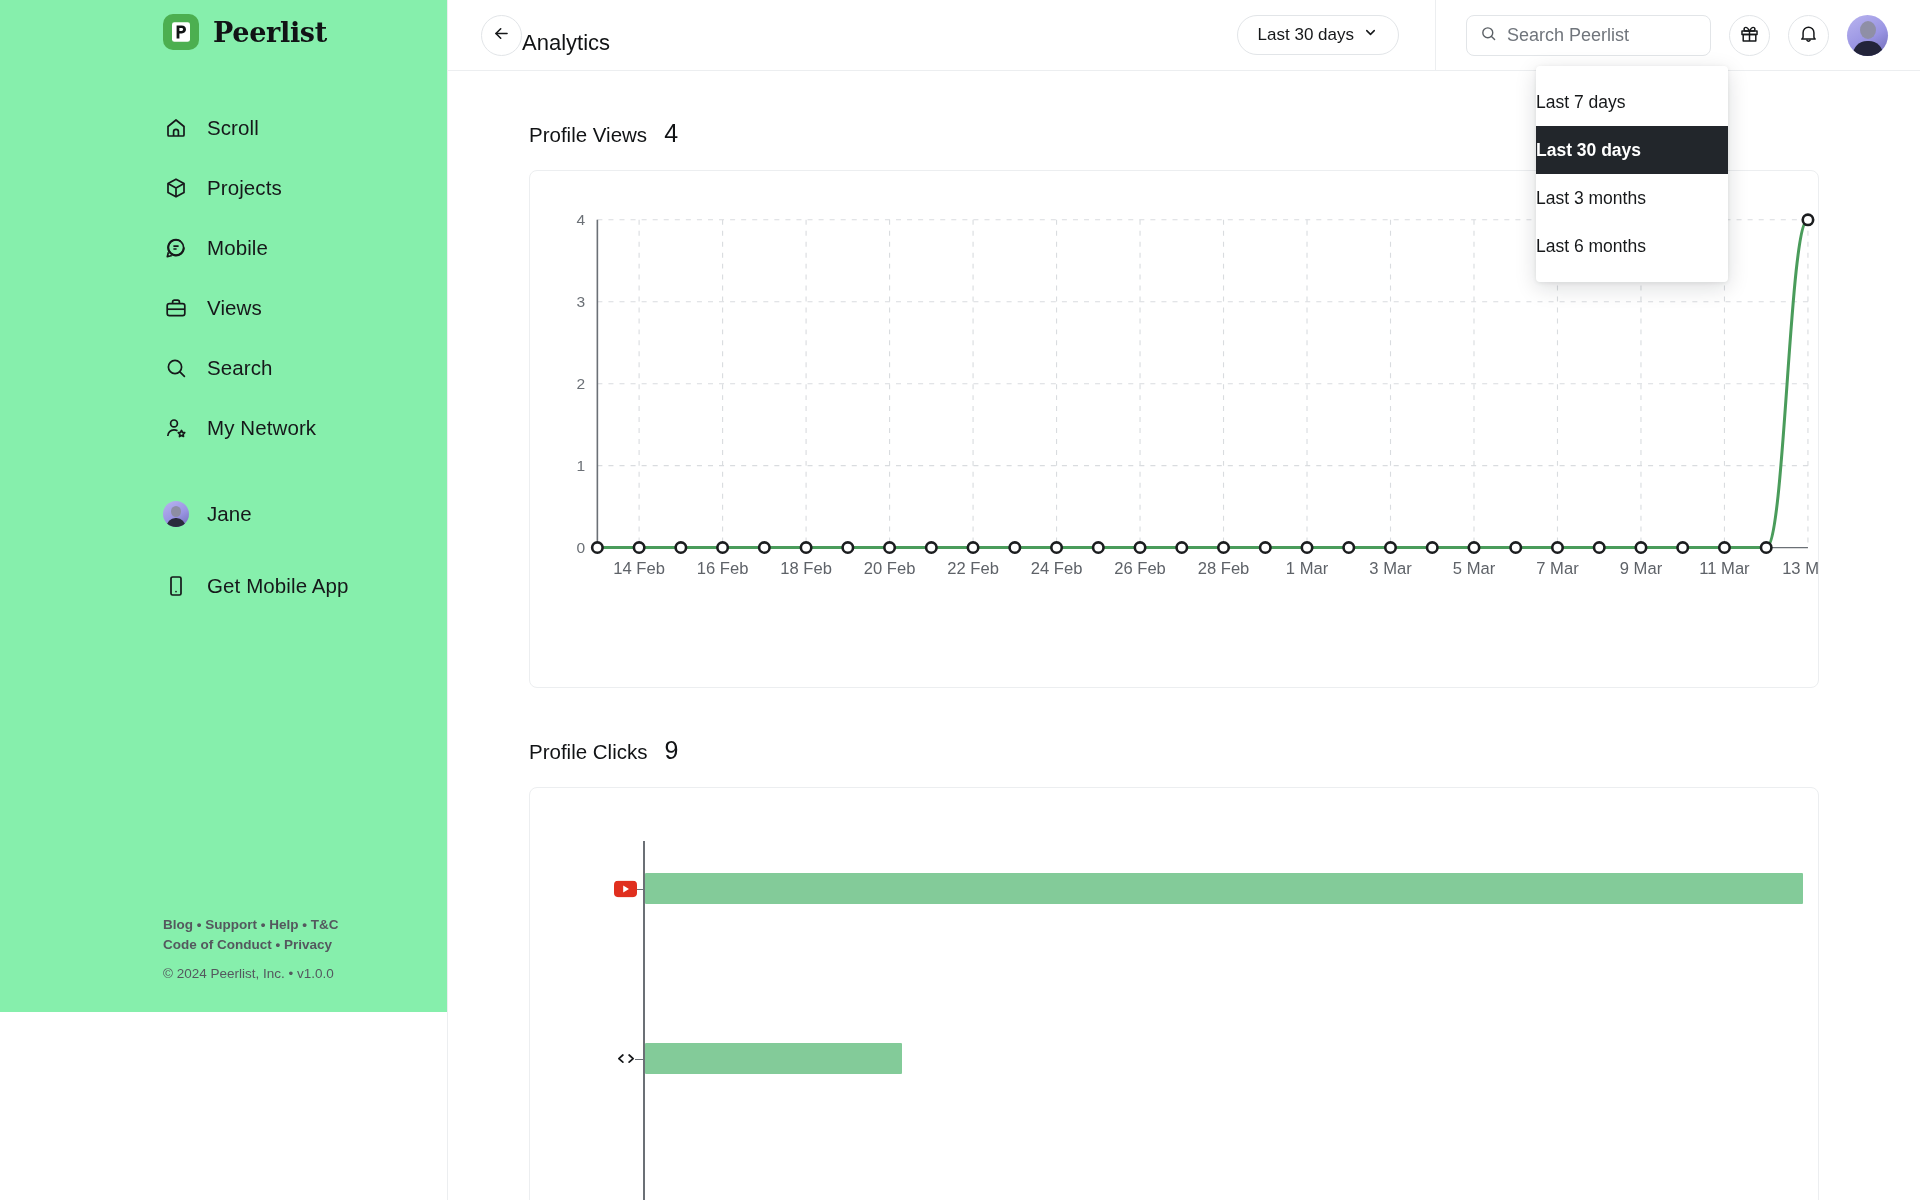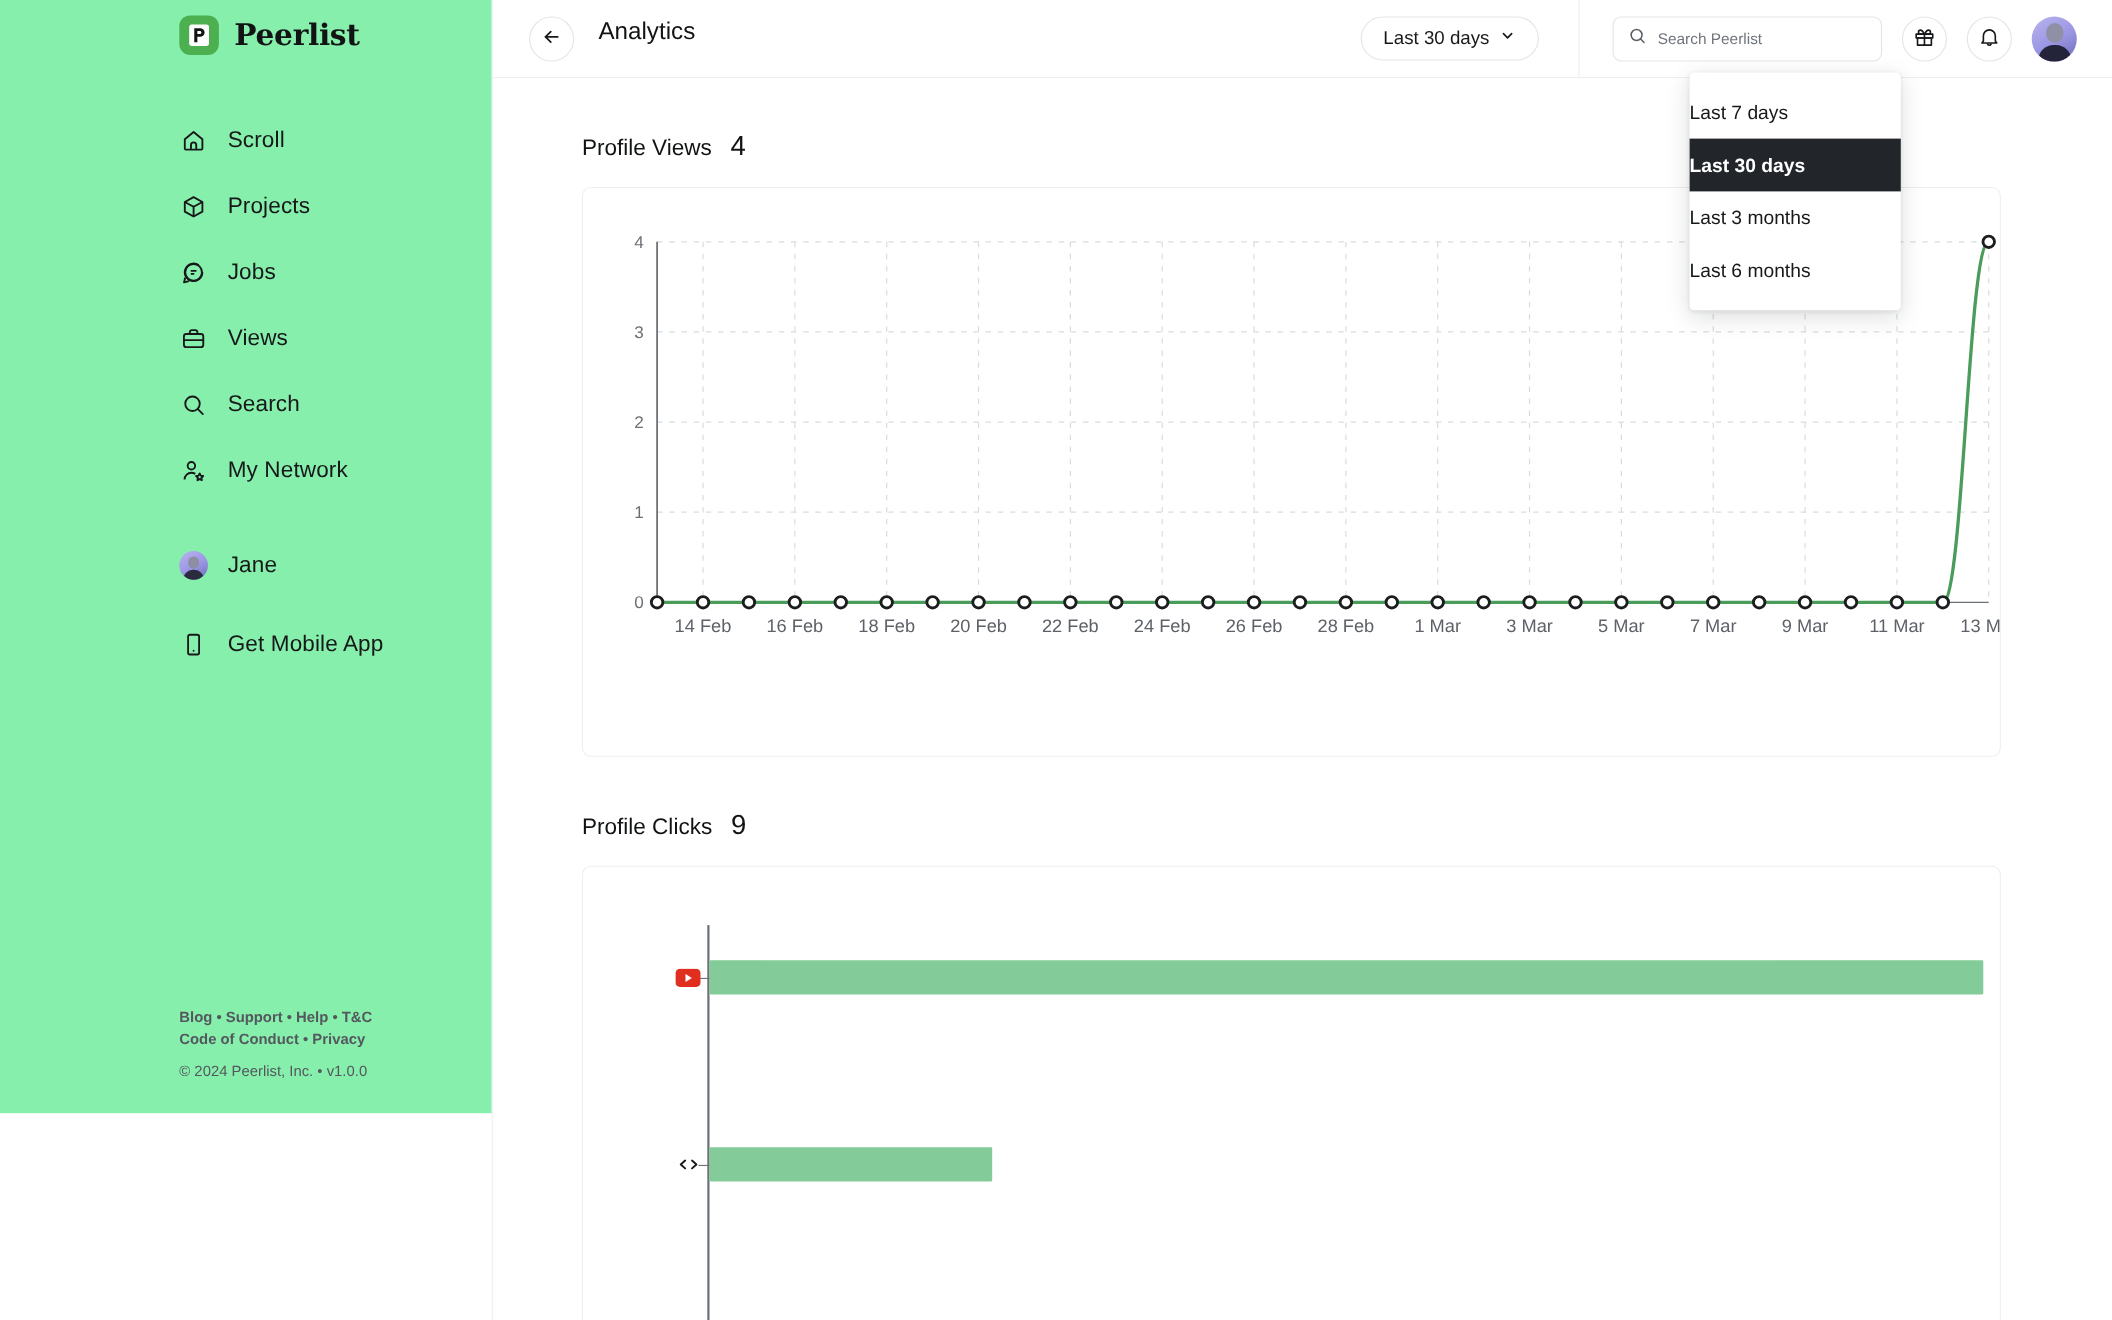--- a/index.html
+++ b/index.html
@@ -65,21 +65,21 @@
   .footer .links { color: #54585e; font-weight: 700; }
   .footer .copy { color: #54585e; margin-top: 10px; font-weight: 400; font-size: 13.5px;}
 
   
   .main { flex: 1; height: 1200px; position: relative; border-left: 1px solid #eceef0; }
 
   .topbar {
     height: 71px; display: flex; align-items: center;
     border-bottom: 1px solid #eceef0; position: relative;
   }
-  .topbar-left { display: flex; align-items: flex-start; gap: 22px; padding-left: 33px; flex: 1; }
+  .topbar-left { display: flex; align-items: flex-end; padding-left: 33px; flex: 1; }
   .back-btn {
     width: 41px; height: 41px; border-radius: 50%;
     border: 1px solid #e2e5e8; background: #fff;
     display: flex; align-items: center; justify-content: center; cursor: pointer;
   }
   .page-title { font-size: 22px; color: #111315; font-weight: 400; }
 
   .range-btn {
     display: flex; align-items: center; gap: 9px;
     height: 40px; padding: 0 20px; border-radius: 20px;
@@ -91,21 +91,21 @@
   .topbar-right {
     display: flex; align-items: center; gap: 18px;
     height: 71px; padding: 0 32px 0 30px;
     border-left: 1px solid #eceef0;
   }
   .search-box {
     width: 245px; height: 41px; border: 1px solid #e2e5e8; border-radius: 8px;
     display: flex; align-items: center; gap: 10px; padding: 0 13px; background: #fff;
   }
   .search-box input {
-    border: none; outline: none; font-size: 14px; color: #4a4f55;
+    border: none; outline: none; font-size: 18px; color: #4a4f55;
     font-family: "Liberation Sans", sans-serif; width: 100%; background: transparent;
   }
   .search-box input::placeholder { color: #70757c; }
   .icon-btn {
     width: 41px; height: 41px; border-radius: 50%; border: 1px solid #e2e5e8;
     background: #fff; display: flex; align-items: center; justify-content: center; cursor: pointer;
   }
   .top-avatar {
     width: 41px; height: 41px; border-radius: 50%; cursor: pointer;
     background: linear-gradient(150deg,#b9b4ef 0%, #9a95e3 55%, #6e6ab6 100%);
@@ -212,21 +212,21 @@
 
       <div class="nav-item">
         <span class="nav-ico">
           <svg width="24" height="24" viewBox="0 0 24 24" fill="none" stroke="#16181a" stroke-width="1.7" stroke-linejoin="round">
             <path d="M20 11.5a8 8 0 1 1-3.3-6.4"></path>
             <path d="M4.4 16.3 3.3 20.7l4.5-1.2"></path>
             <circle cx="12" cy="11.6" r="7.6"></circle>
             <path d="M9.4 10.2h5.2M9.4 13h3.2"></path>
           </svg>
         </span>
-        <span class="nav-label">Jobs</span>
+        <span class="nav-label">Mobile</span>
       </div>
 
       <div class="nav-item">
         <span class="nav-ico">
           <svg width="24" height="24" viewBox="0 0 24 24" fill="none" stroke="#16181a" stroke-width="1.7" stroke-linejoin="round">
             <rect x="3.2" y="7.6" width="17.6" height="12" rx="2.2"></rect>
             <path d="M8.6 7.6V5.9a1.8 1.8 0 0 1 1.8-1.8h3.2a1.8 1.8 0 0 1 1.8 1.8v1.7"></path>
             <path d="M3.2 13.2h17.6"></path>
           </svg>
         </span>

